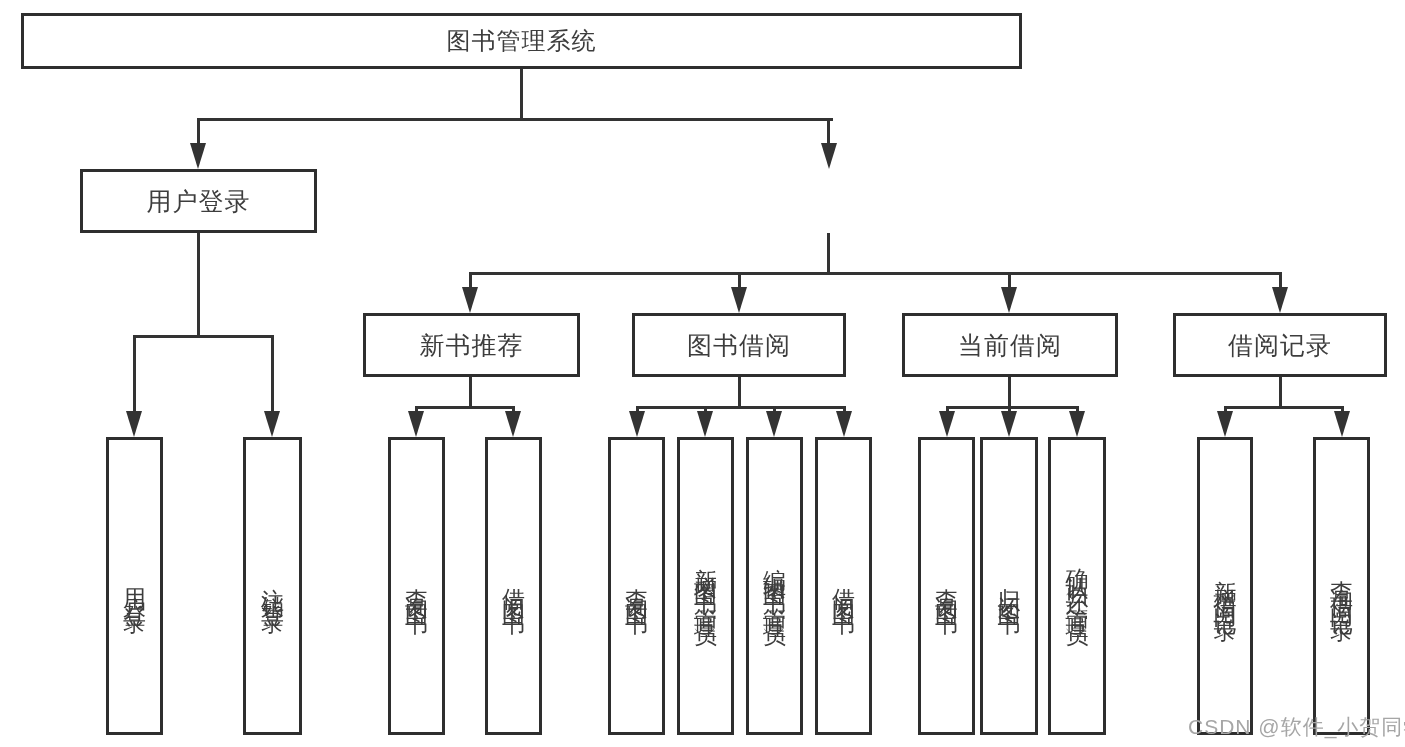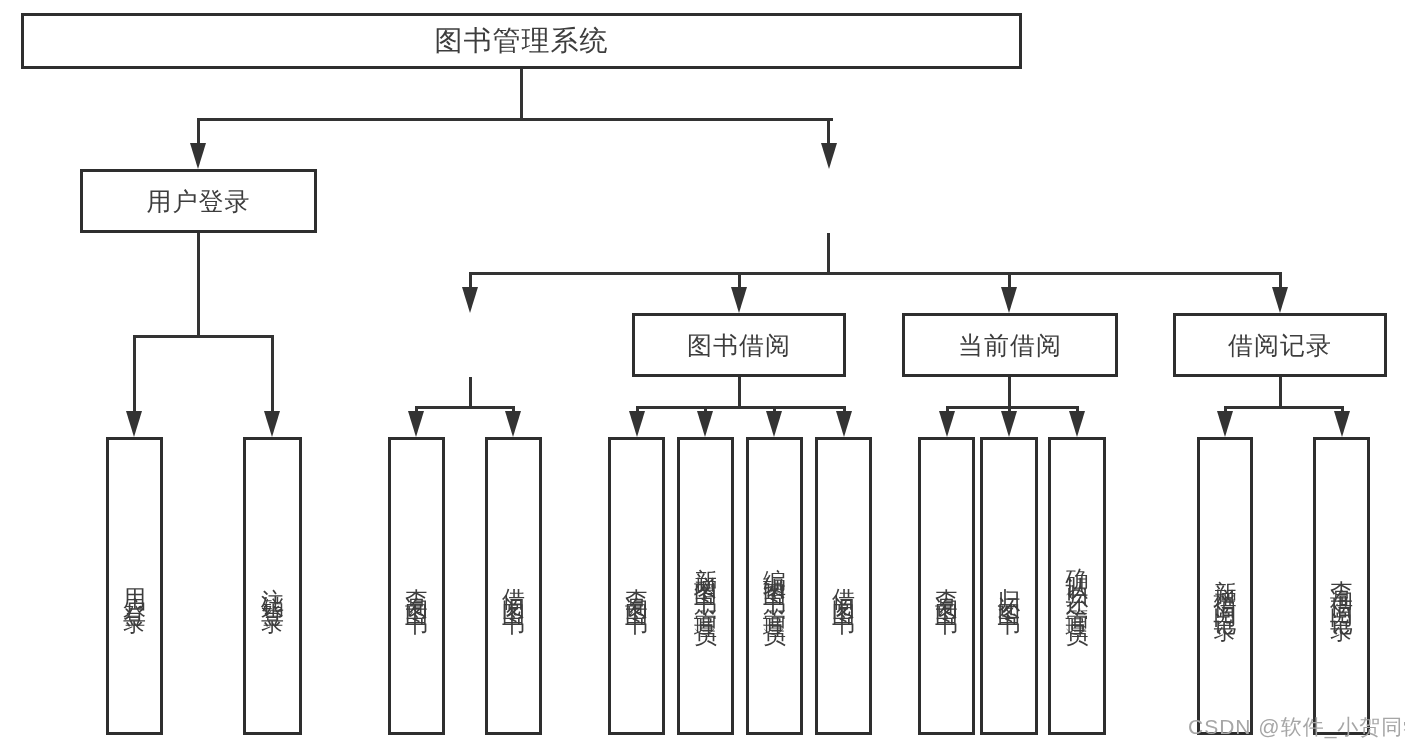--- a/index.html
+++ b/index.html
@@ -5,21 +5,21 @@
   html,body { margin:0; padding:0; background:#ffffff; }
   .canvas {
     position:relative; width:1405px; height:747px; background:#ffffff;
     font-family:"Liberation Sans", sans-serif; color:#3d3d3d; overflow:hidden;
   }
   .box {
     position:absolute; background:#ffffff; border:3px solid #2e2e2e;
     display:flex; align-items:center; justify-content:center; box-sizing:border-box;
     z-index:2;
   }
-  .root-node  { font-size:28px; letter-spacing:1px; }
+  .root-node  { font-size:24px; letter-spacing:1px; }
   .hnode      { font-size:25px; letter-spacing:1px; }
   .vnode span {
     writing-mode:vertical-rl; text-orientation:mixed;
     font-size:23px; letter-spacing:8px; line-height:1;
   }
   .line { position:absolute; background:#333333; z-index:1; }
   .tri  {
     position:absolute; width:0; height:0; z-index:1;
     border-left:8px solid transparent; border-right:8px solid transparent;
     border-top:26px solid #333333;
@@ -60,20 +60,23 @@
   <div class="line" style="left:469px; top:272px; width:813px; height:3px;"></div>
   <div class="line" style="left:469px;  top:275px; width:3px; height:16px;"></div>
   <div class="tri" style="left:462px;  top:287px;"></div>
   <div class="line" style="left:738px;  top:275px; width:3px; height:16px;"></div>
   <div class="tri" style="left:731px;  top:287px;"></div>
   <div class="line" style="left:1008px; top:275px; width:3px; height:16px;"></div>
   <div class="tri" style="left:1001px; top:287px;"></div>
   <div class="line" style="left:1279px; top:275px; width:3px; height:16px;"></div>
   <div class="tri" style="left:1272px; top:287px;"></div>
 
+  <div class="box hnode" style="left:363px; top:313px; width:217px; height:64px;">
+    <span>新书推荐</span>
+  </div>
   <div class="box hnode" style="left:632px; top:313px; width:214px; height:64px;">
     <span>图书借阅</span>
   </div>
   <div class="box hnode" style="left:902px; top:313px; width:216px; height:64px;">
     <span>当前借阅</span>
   </div>
   <div class="box hnode" style="left:1173px; top:313px; width:214px; height:64px;">
     <span>借阅记录</span>
   </div>
 

